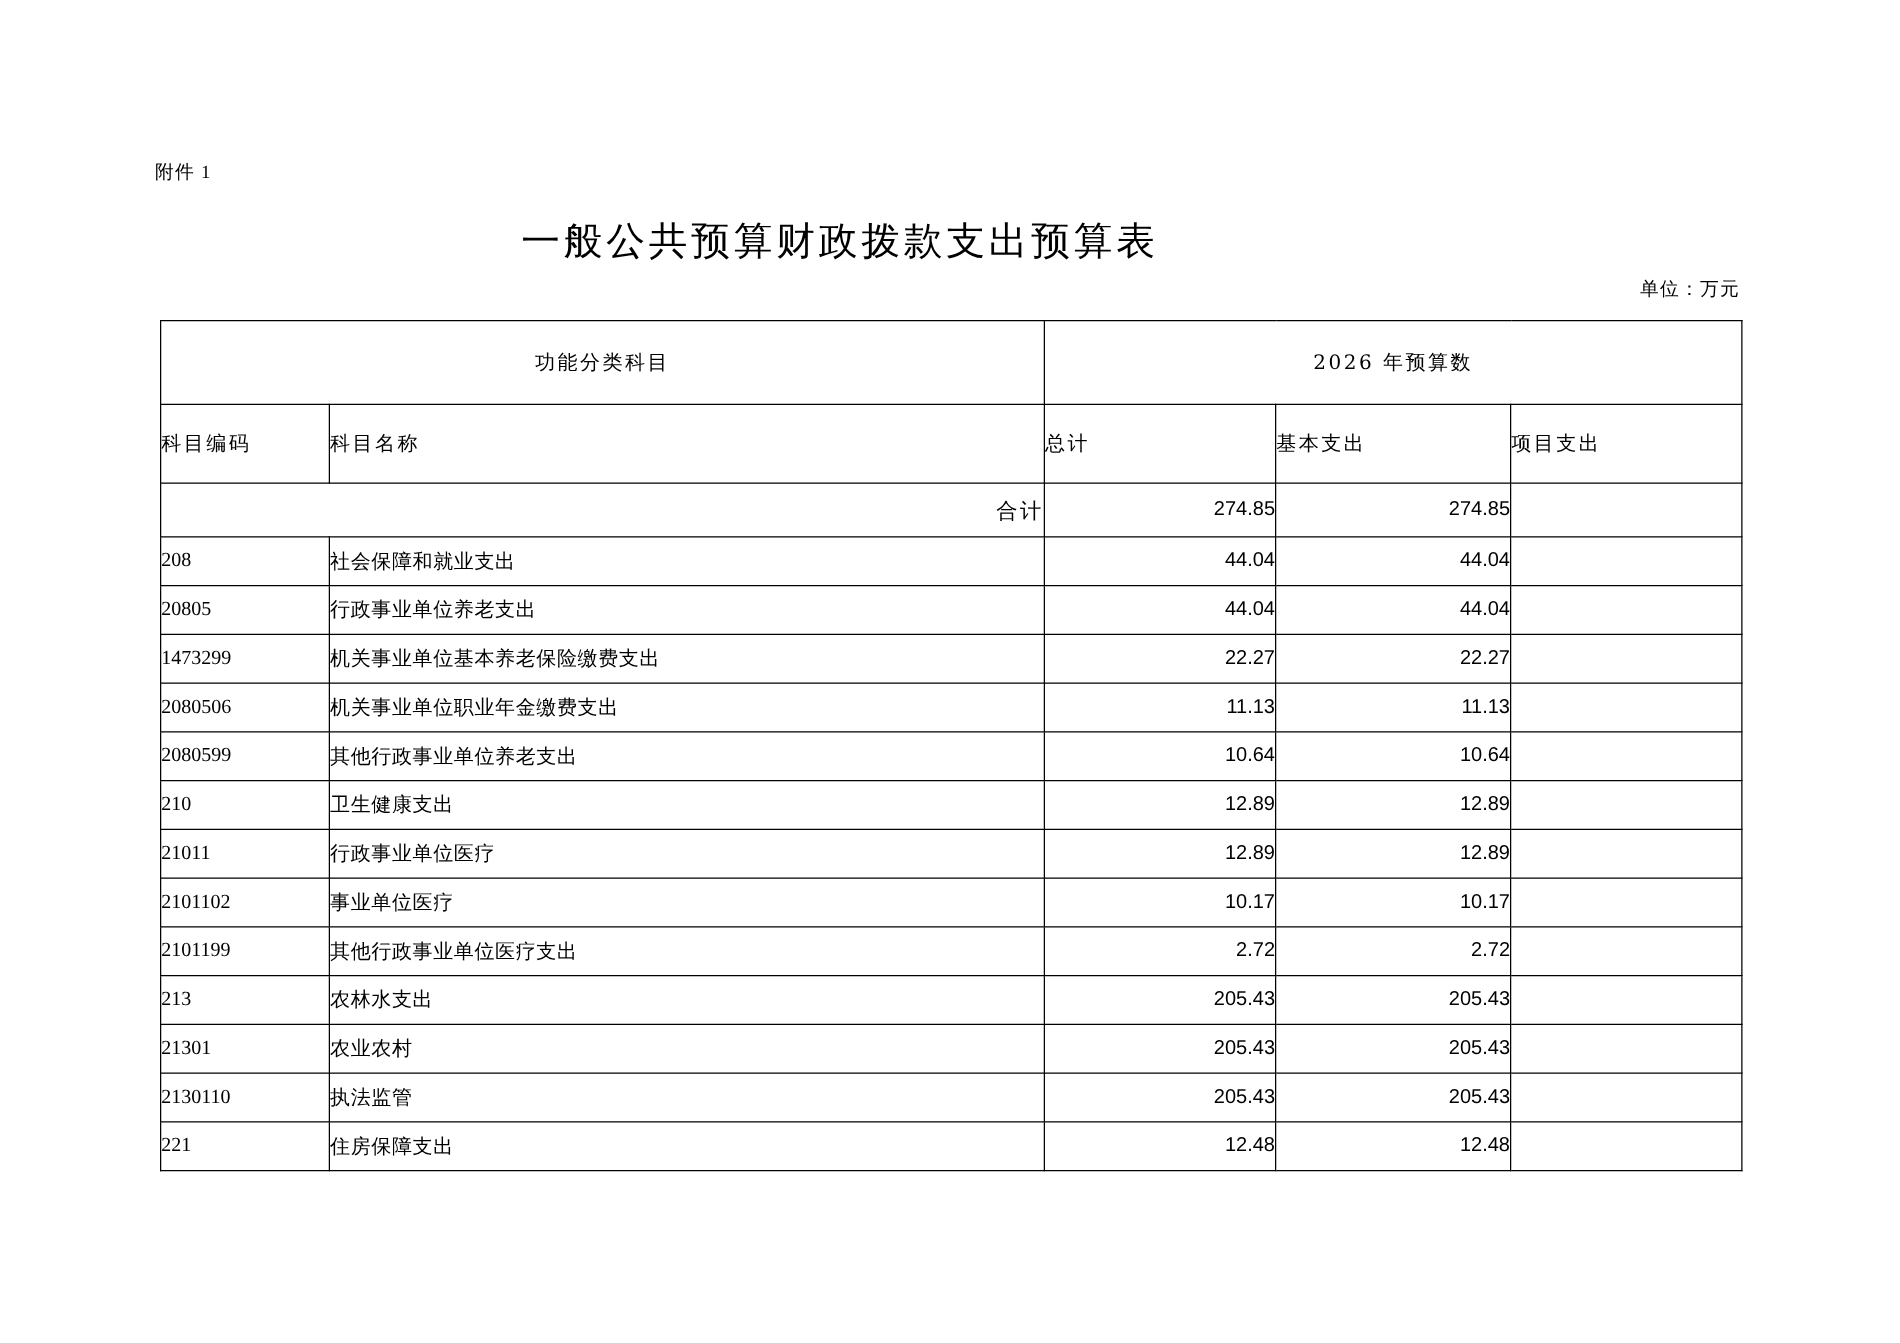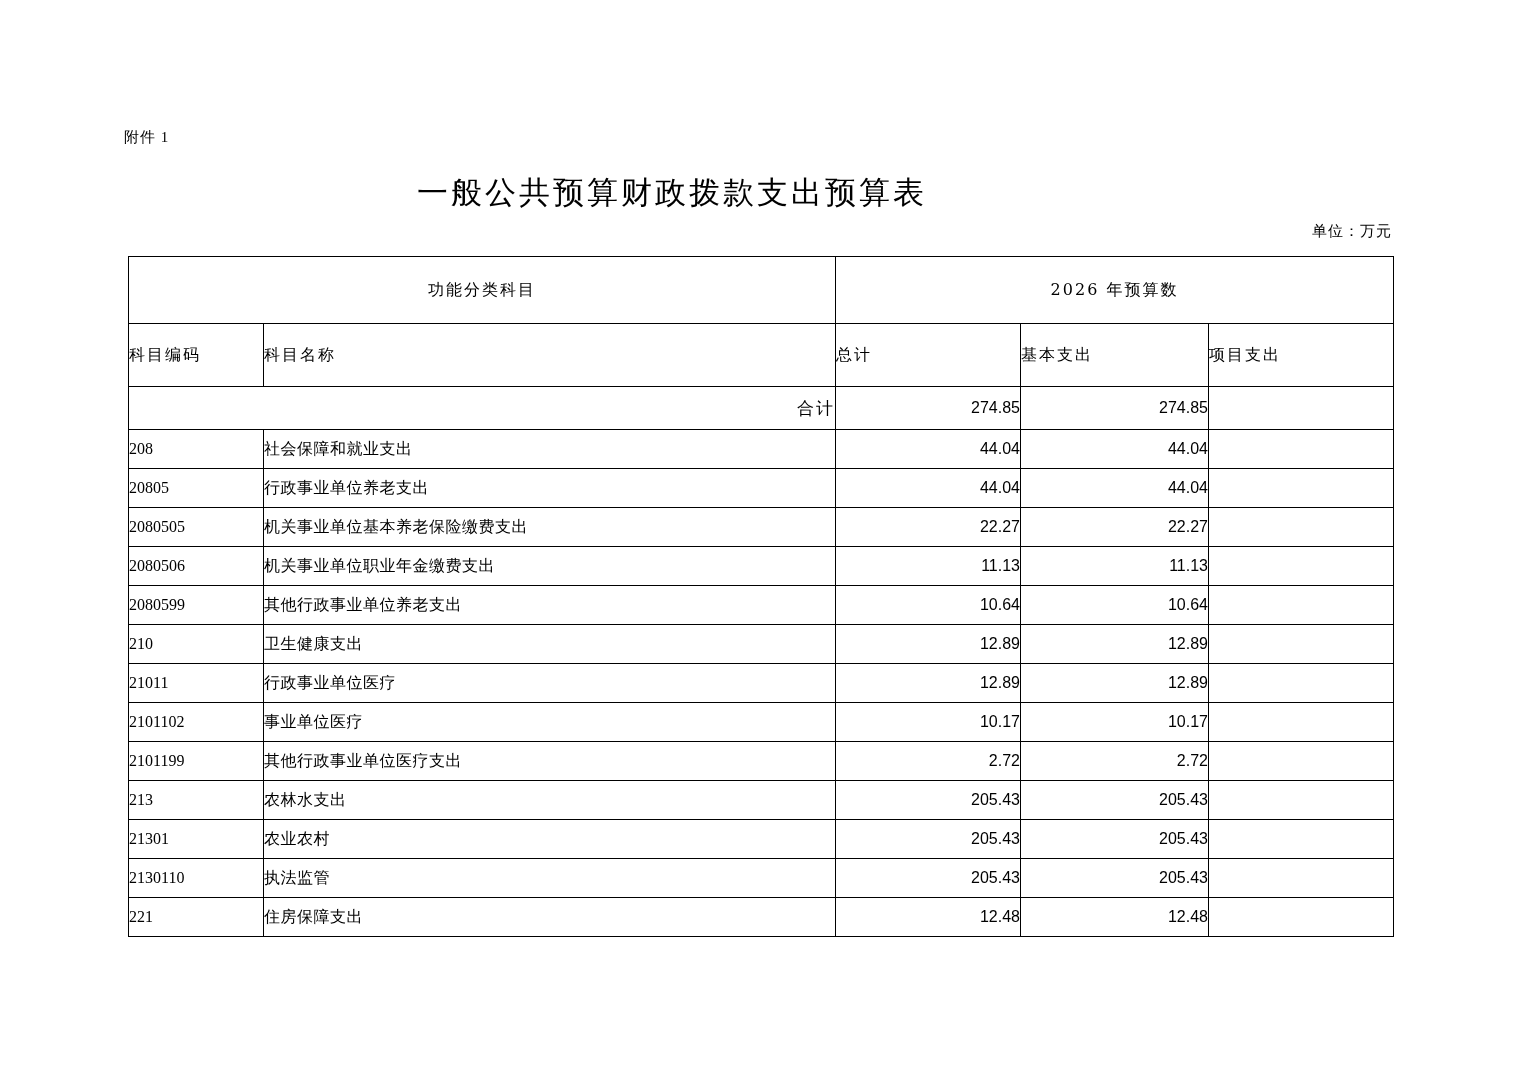--- a/index.html
+++ b/index.html
@@ -165,21 +165,21 @@
           <td class="num"></td>
         </tr>
         <tr class="data">
           <td class="code ind-1">20805</td>
           <td class="name nm-1">行政事业单位养老支出</td>
           <td class="num">44.04</td>
           <td class="num">44.04</td>
           <td class="num"></td>
         </tr>
         <tr class="data">
-          <td class="code ind-2">2080505</td>
+          <td class="code ind-2">1473299</td>
           <td class="name nm-2">机关事业单位基本养老保险缴费支出</td>
           <td class="num">22.27</td>
           <td class="num">22.27</td>
           <td class="num"></td>
         </tr>
         <tr class="data">
           <td class="code ind-2">2080506</td>
           <td class="name nm-2">机关事业单位职业年金缴费支出</td>
           <td class="num">11.13</td>
           <td class="num">11.13</td>

